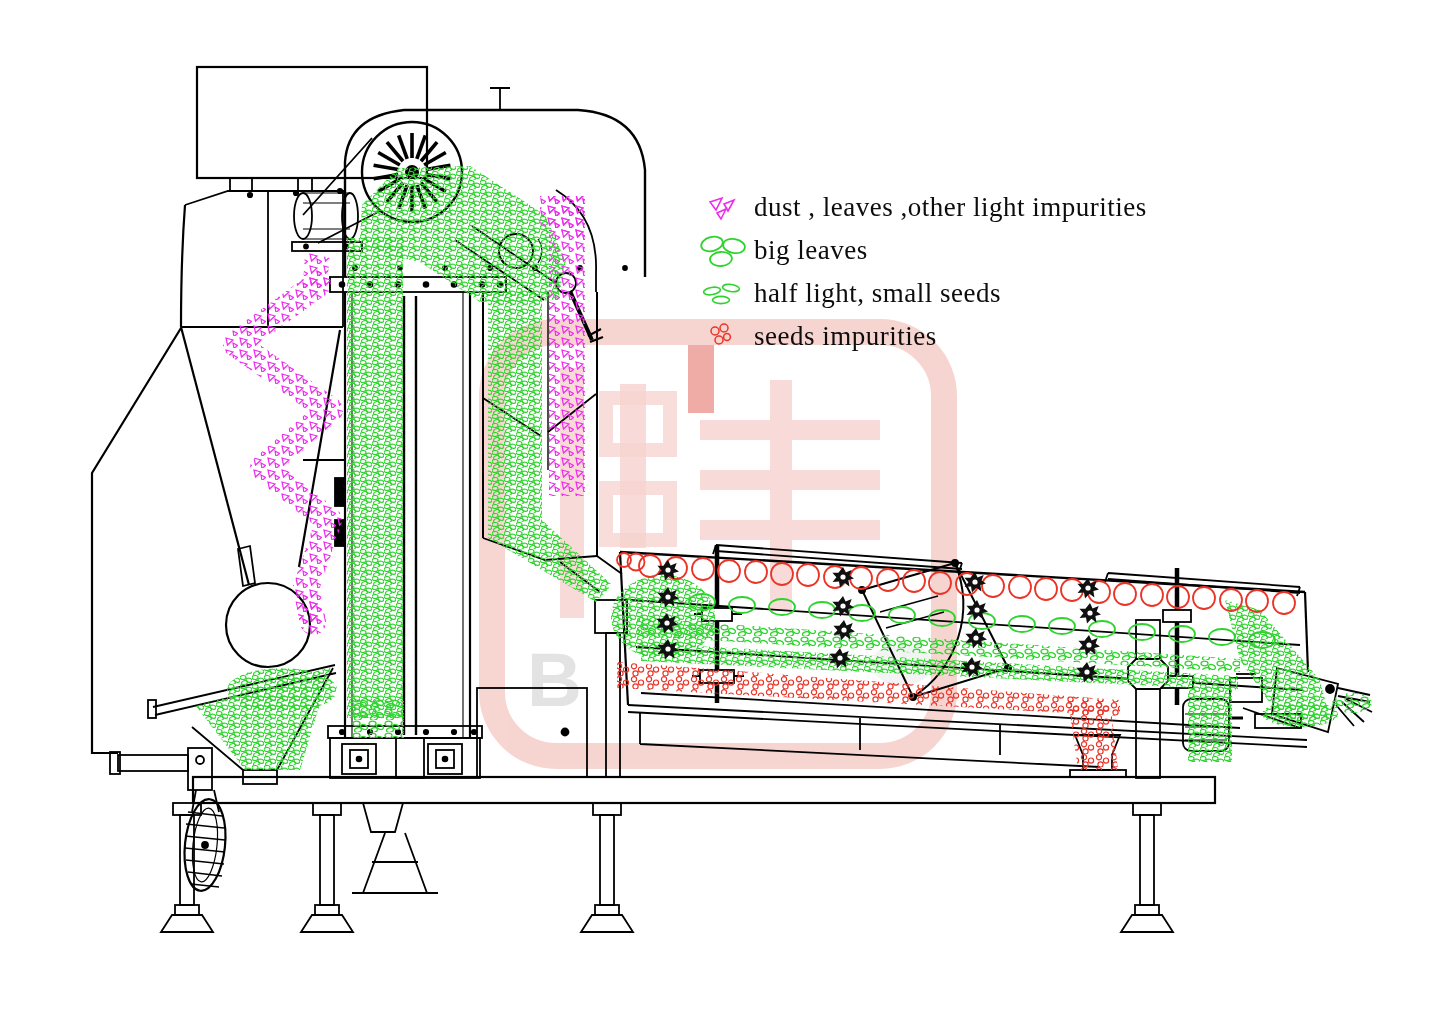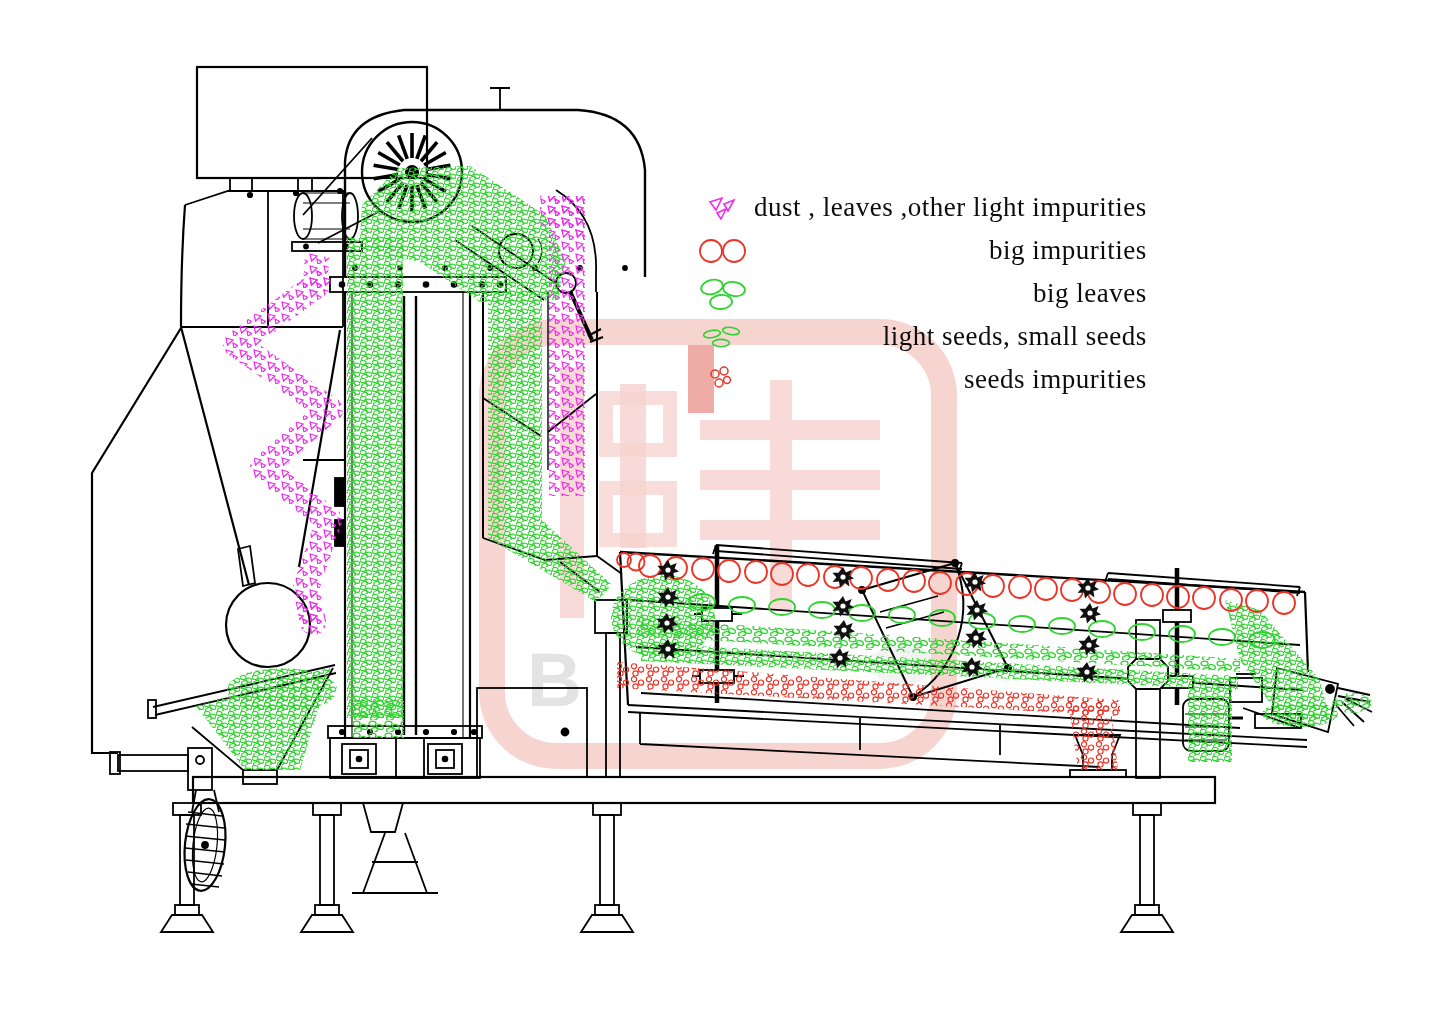--- a/index.html
+++ b/index.html
@@ -1,21 +1,21 @@
 <!DOCTYPE html>
 <html style="--seed-green: #2dd42d; --dust-magenta: #ee2bee; --impurity-red: #ea3427; --line: #000000; --watermark-pink: #f0b2ab; --watermark-accent: #e0564a; --watermark-gray: #c4c4c4;"><head>
 <meta charset="utf-8">
 <style>
   html,body{margin:0;padding:0;background:#fff;}
   .stage{position:relative;width:1452px;height:1026px;background:#fff;overflow:hidden;
          font-family:"Liberation Serif", serif;}
   svg{position:absolute;left:0;top:0;}
   .ln{stroke:var(--line,#000);fill:none;}
   .legend{position:absolute;left:698px;top:186px;display:flex;flex-direction:column;}
-  .legend-row{display:flex;align-items:center;height:43px;justify-content:space-between;}
+  .legend-row{display:flex;align-items:center;height:43px;}
   .legend-icon{width:50px;height:40px;flex:0 0 50px;margin-right:6px;position:static;}
   .legend-label{font-size:27px;color:#0d0d0d;white-space:nowrap;letter-spacing:0.5px;}
   .s-green{stroke:var(--seed-green,#2dd42d);fill:none;}
   .s-red{stroke:var(--impurity-red,#ea3427);fill:none;}
   .s-mag{stroke:var(--dust-magenta,#ee2bee);fill:none;}
 </style>
 </head>
 <body>
 
 <div class="stage">
@@ -396,29 +396,20 @@
     <svg class="legend-icon" viewBox="0 0 50 40">
       <g class="s-mag" stroke-width="1.6">
         <path d="M12,14 L24,10 L18,22 Z"></path>
         <path d="M26,16 L36,12 L30,23 Z"></path>
         <path d="M19,25 L28,21 L23,31 Z"></path>
       </g>
     </svg>
     <span class="legend-label">dust , leaves ,other light impurities</span>
   </div>
 
-  <div class="legend-row">
-    <svg class="legend-icon" viewBox="0 0 50 40">
-      <g class="s-red" stroke-width="1.8">
-        <circle cx="13" cy="20" r="11"></circle>
-            <circle cx="36" cy="20" r="11"></circle>
-      </g>
-    </svg>
-    <span class="legend-label">big impurities</span>
-  </div>
 
   <div class="legend-row">
     <svg class="legend-icon" viewBox="0 0 50 40">
       <g class="s-green" stroke-width="1.8">
         <ellipse cx="14" cy="13" rx="11" ry="7" transform="rotate(-14 14 13)"></ellipse>
         <ellipse cx="36" cy="15" rx="11" ry="7" transform="rotate(10 36 15)"></ellipse>
         <ellipse cx="23" cy="28" rx="11" ry="7" transform="rotate(-4 23 28)"></ellipse>
       </g>
     </svg>
     <span class="legend-label">big leaves</span>
@@ -426,21 +417,21 @@
 
 
   <div class="legend-row">
     <svg class="legend-icon" viewBox="0 0 50 40">
       <g class="s-green" stroke-width="1.6">
         <ellipse cx="14" cy="17" rx="8.5" ry="3.6" transform="rotate(-10 14 17)"></ellipse>
         <ellipse cx="33" cy="14" rx="8.5" ry="3.6" transform="rotate(8 33 14)"></ellipse>
         <ellipse cx="23" cy="26" rx="8.5" ry="3.6"></ellipse>
       </g>
     </svg>
-    <span class="legend-label">light seeds, small seeds</span>
+    <span class="legend-label">half light, small seeds</span>
   </div>
 
   <div class="legend-row">
     <svg class="legend-icon" viewBox="0 0 50 40">
       <g class="s-red" stroke-width="1.5">
         <circle cx="17" cy="14" r="4"></circle>
             <circle cx="26" cy="11" r="4"></circle>
         <circle cx="21" cy="23" r="4"></circle>
             <circle cx="29" cy="20" r="3.4"></circle>
       </g>

